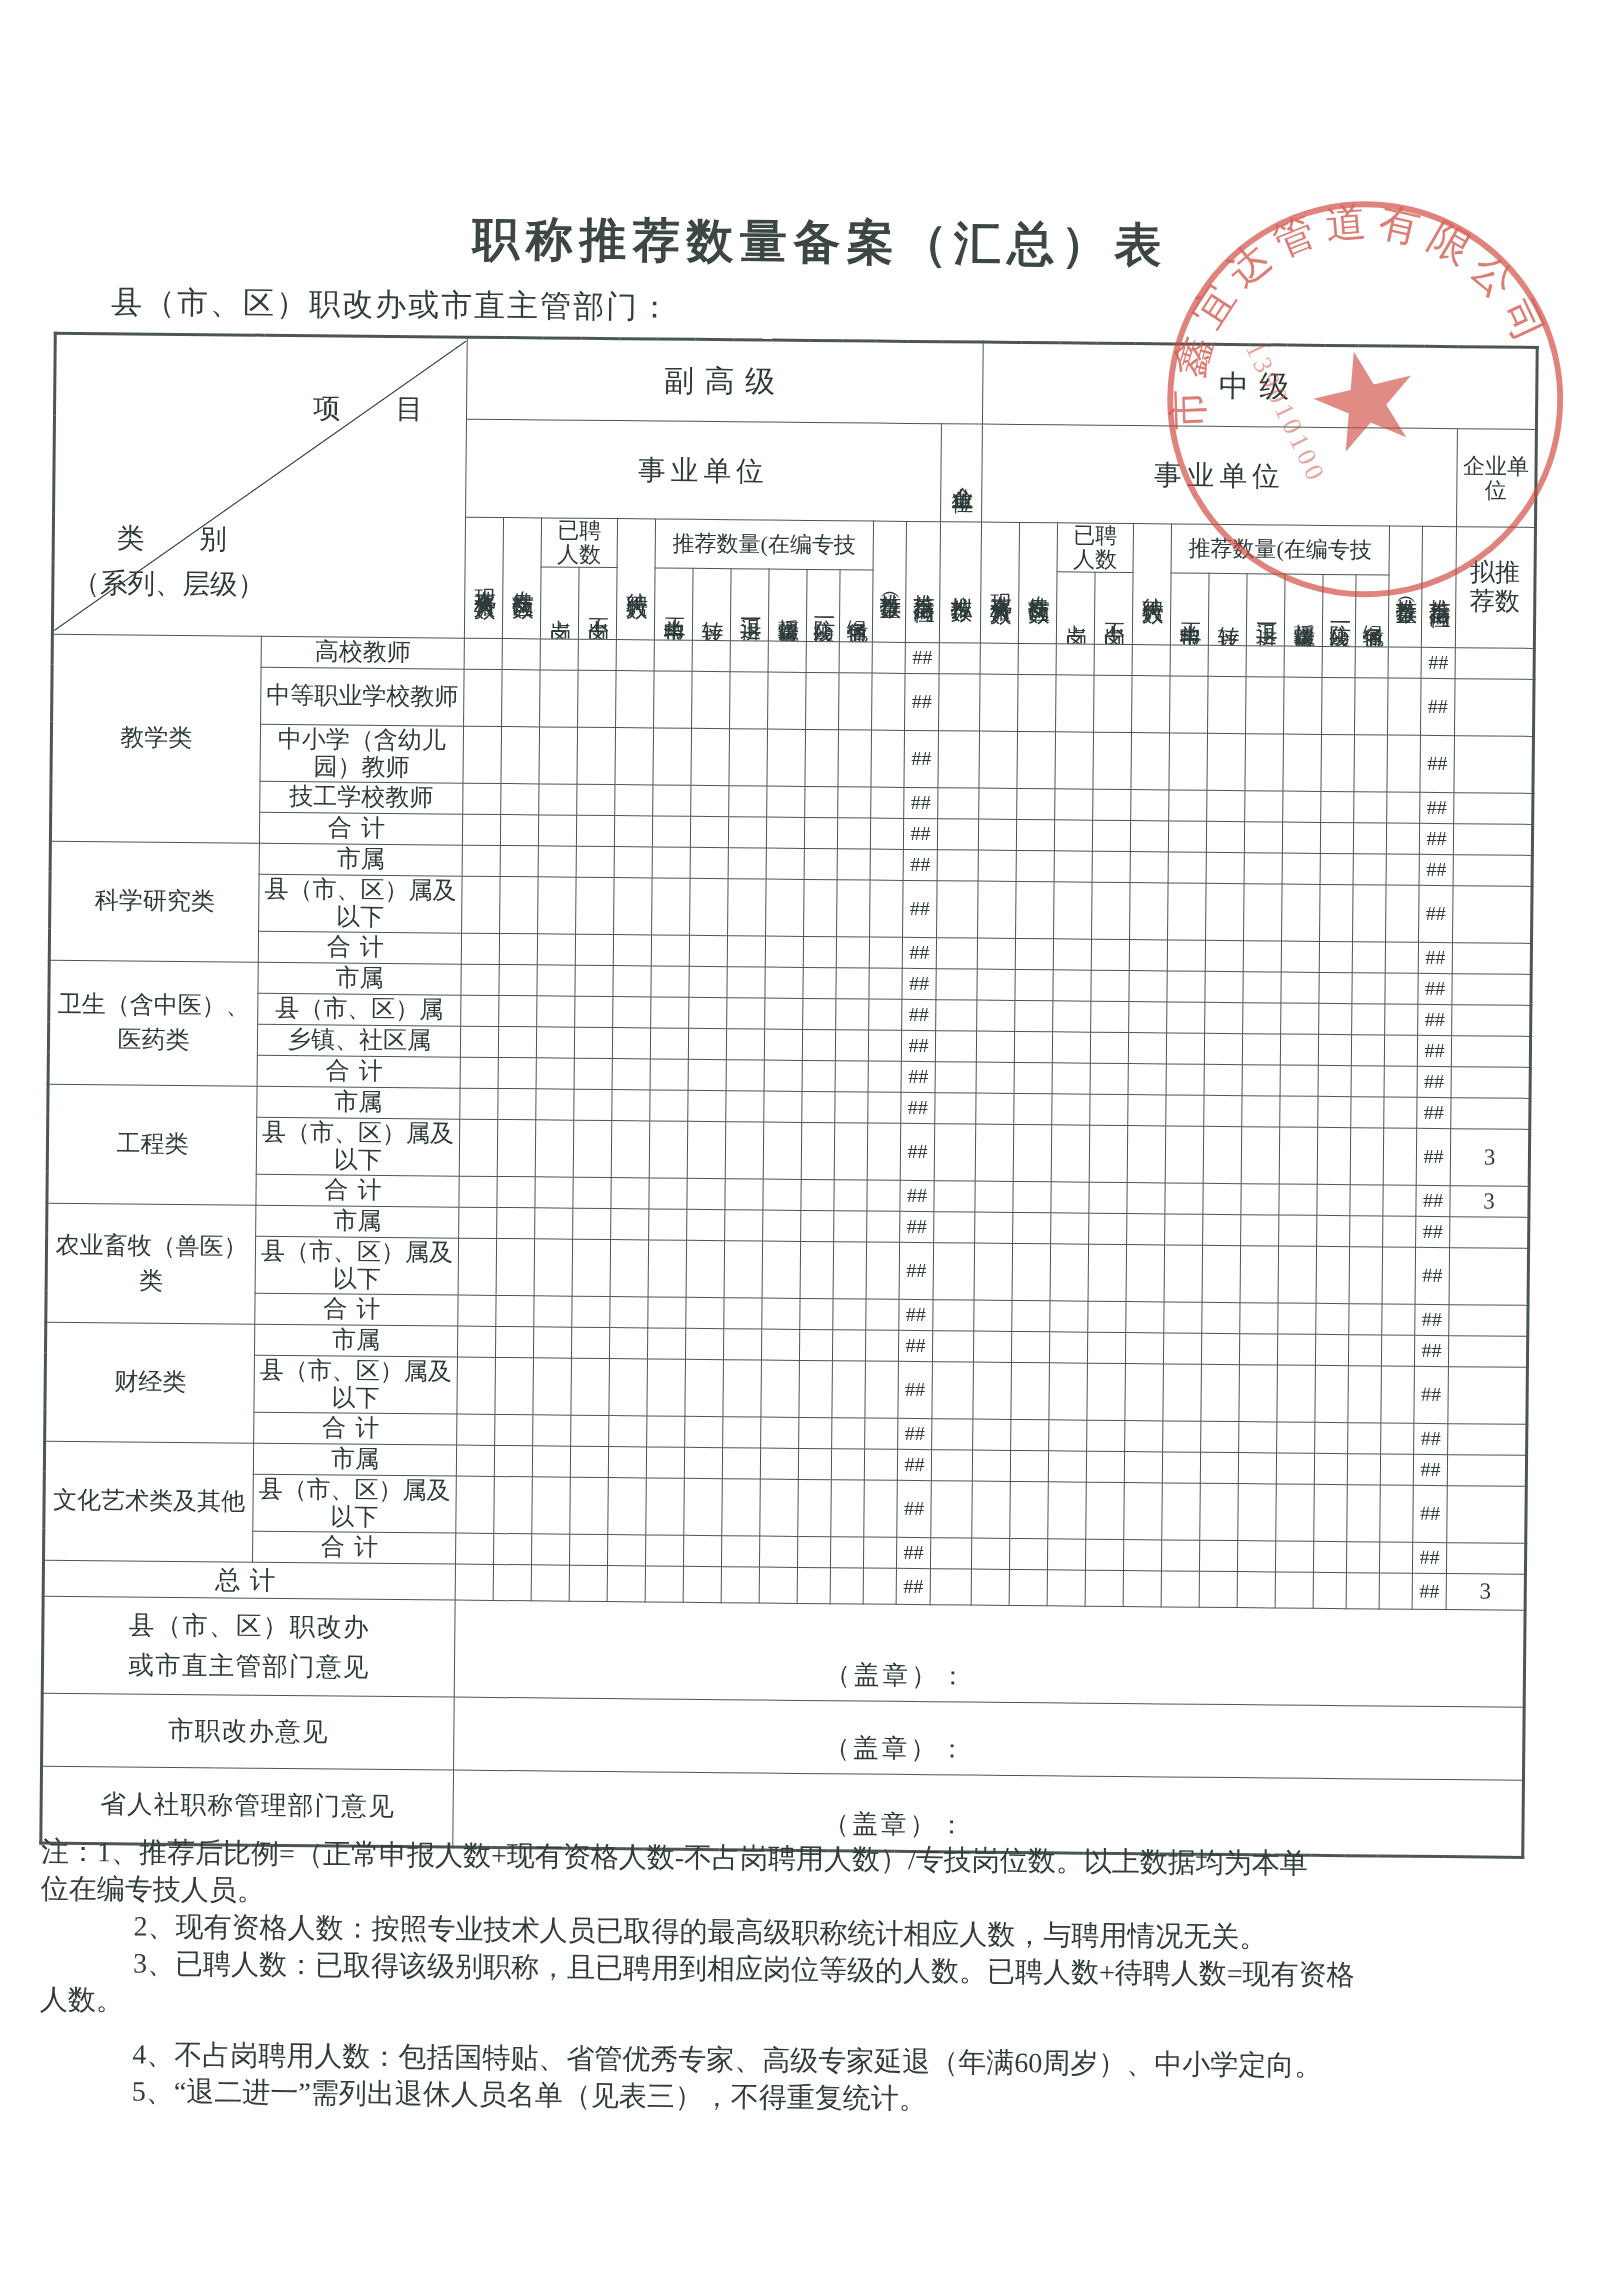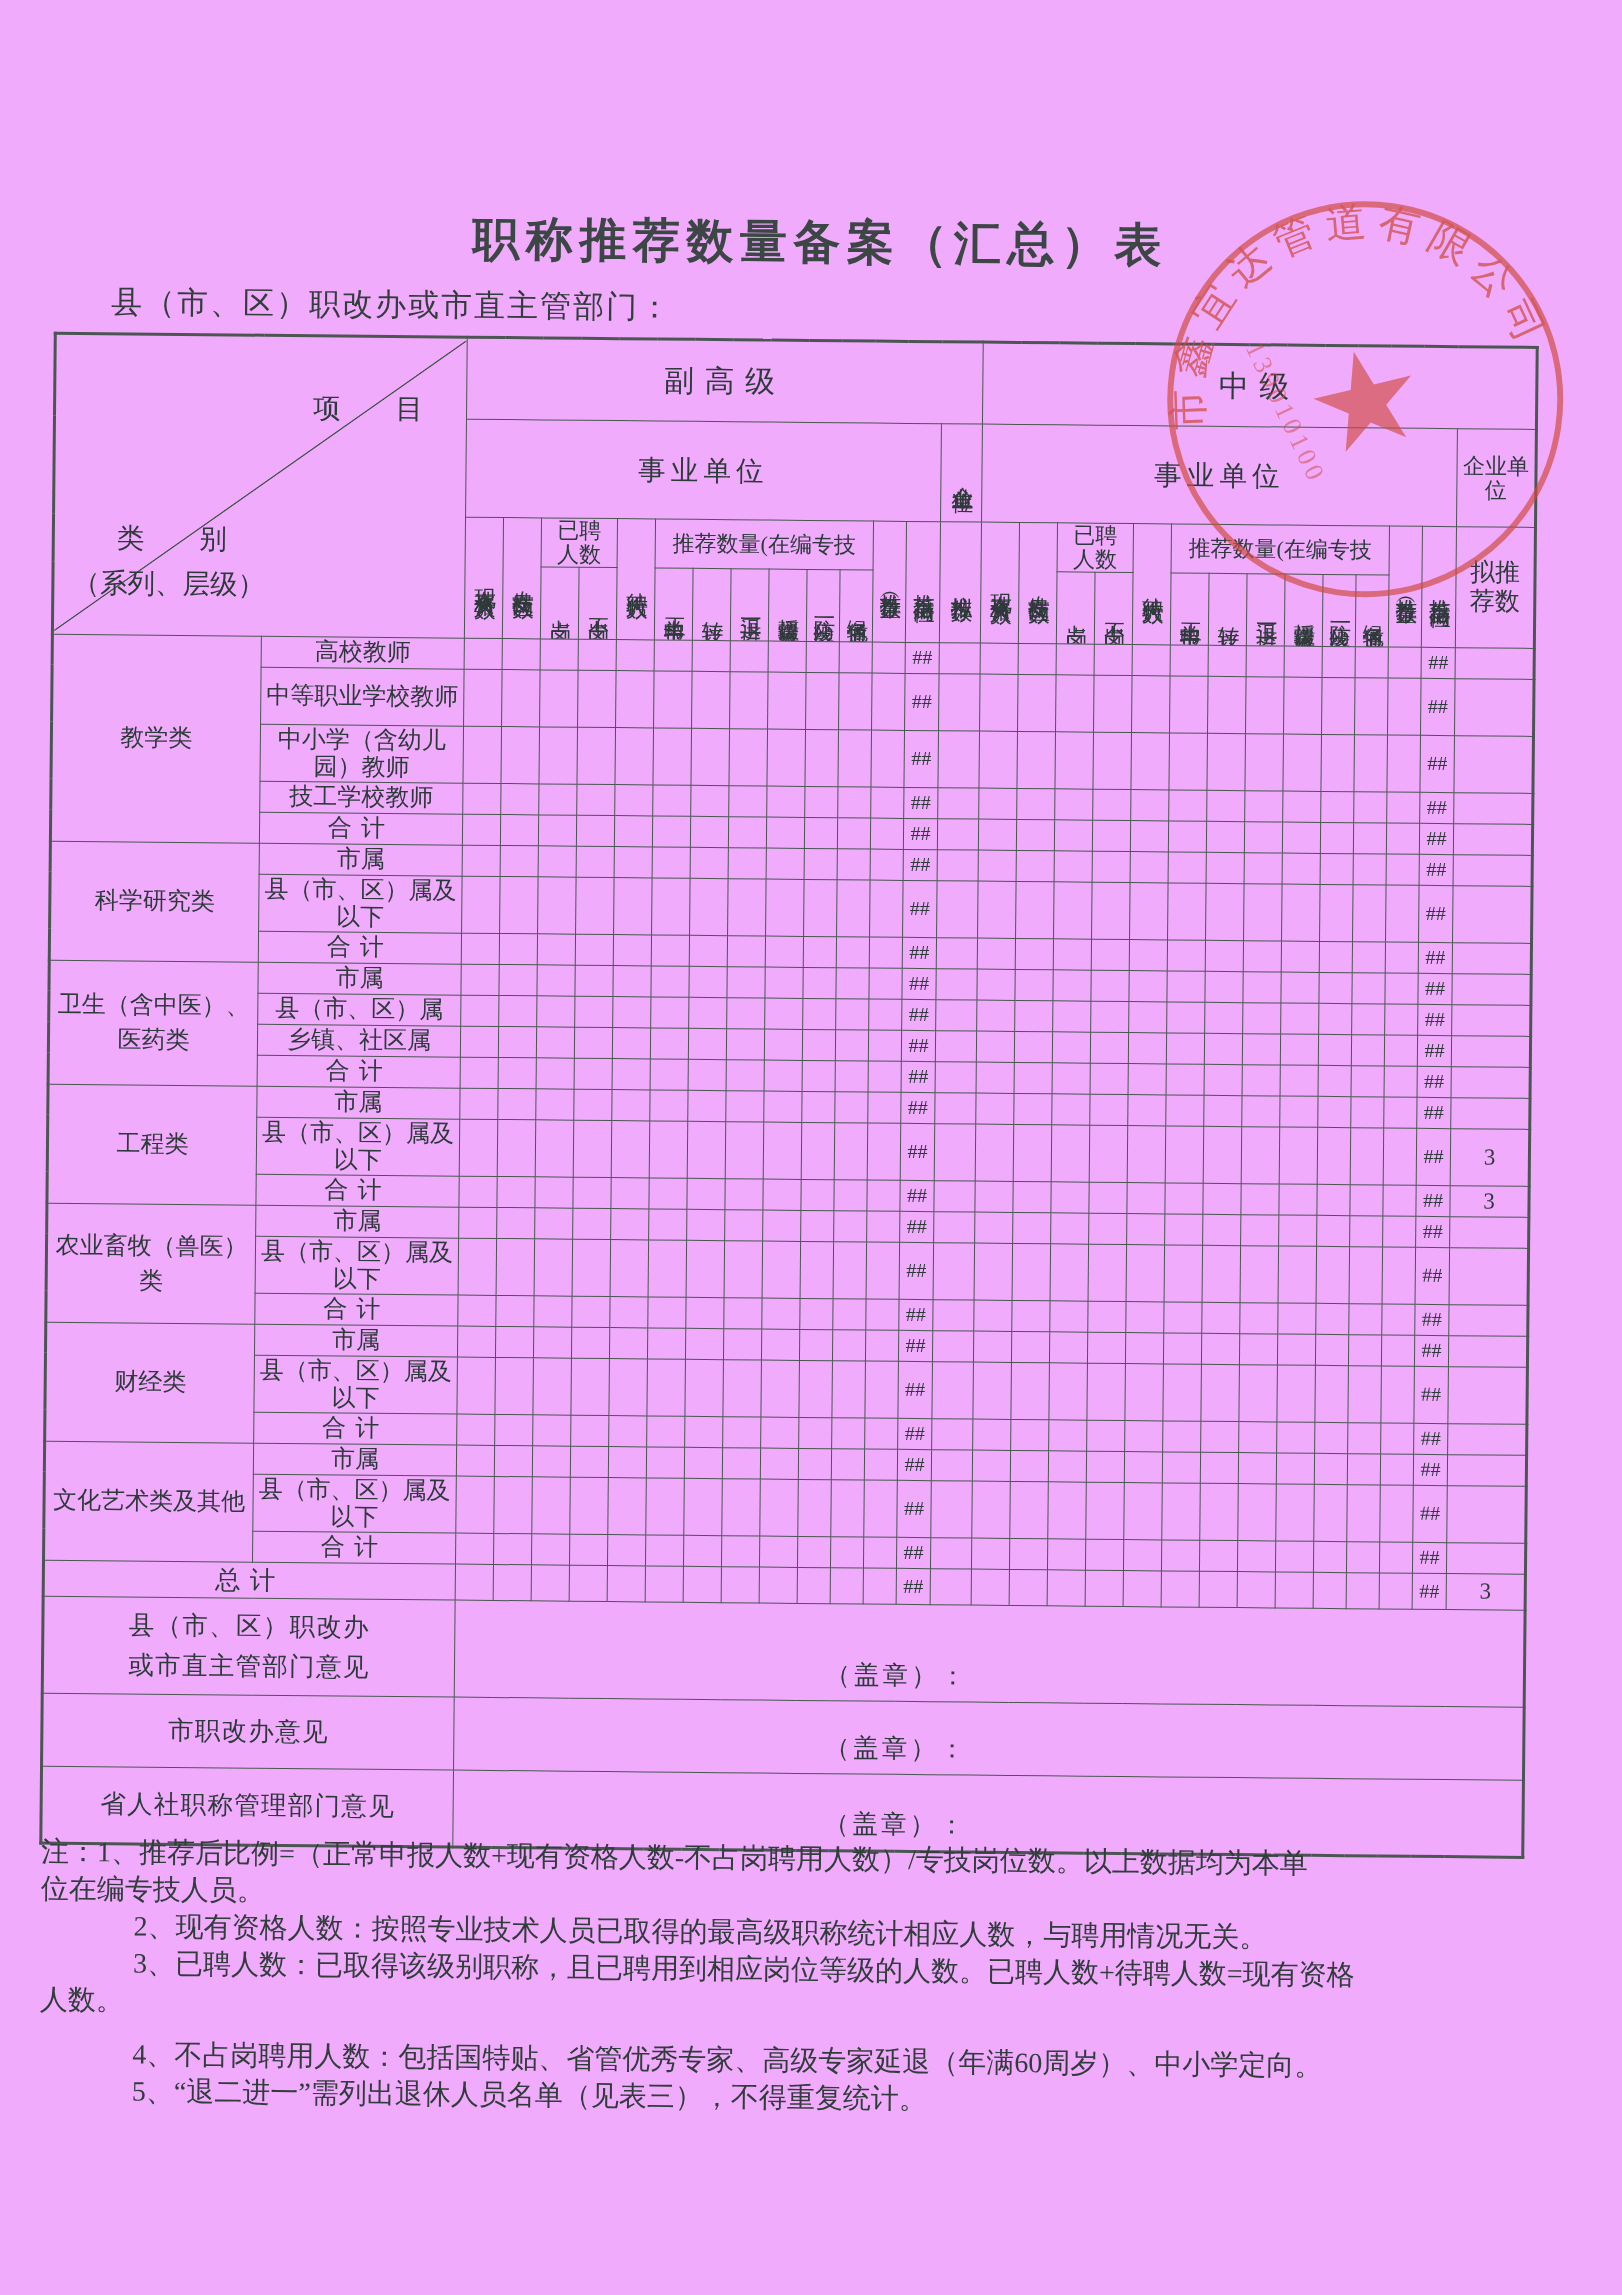--- a/index.html
+++ b/index.html
@@ -3,21 +3,21 @@
 <meta charset="utf-8">
 <style>
   html,body { margin:0; padding:0; }
   body {
     width:1623px; height:2295px;
     background:#e9e9e6;
     font-family:"Liberation Serif","DejaVu Serif",serif;
   }
   .sheet {
     position:absolute; left:0; top:0; width:1623px; height:2295px;
-    background:#f0abfc; overflow:hidden; color:#2e3a3a;
+    background:#ffffff; overflow:hidden; color:#2e3a3a;
   }
   .tilt { position:absolute; left:0; top:0; width:1623px; height:2295px;
     transform:rotate(0.55deg); transform-origin:811px 1148px; }
 
   .doc-title {
     position:absolute; top:211px; left:0; width:1623px; text-align:center;
     font-family:"Liberation Sans","DejaVu Sans",sans-serif;
     font-weight:bold; font-size:47px; letter-spacing:6.5px; color:#3b4645;
   }
   .doc-subtitle {

